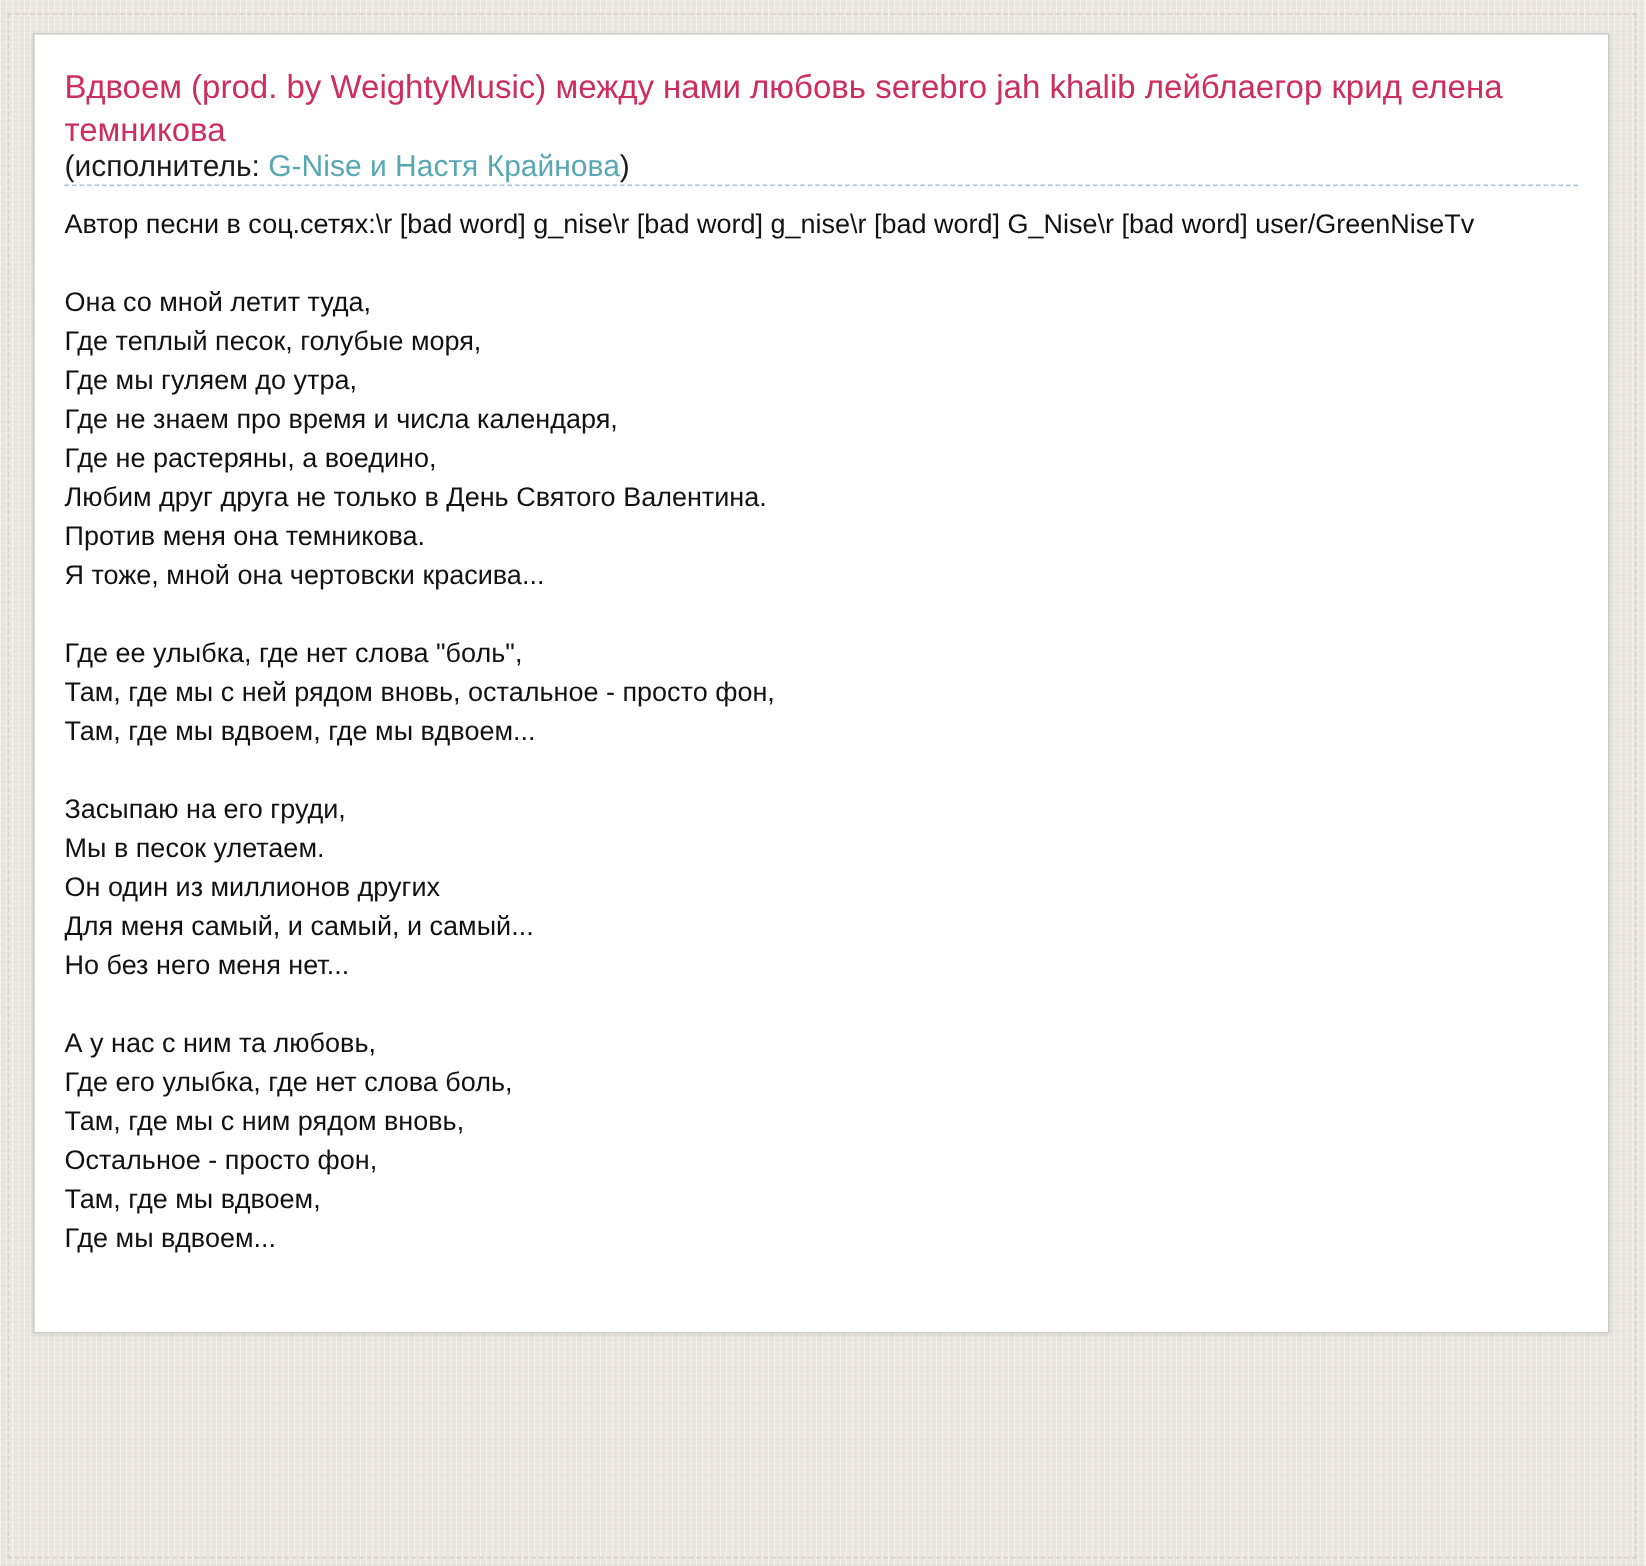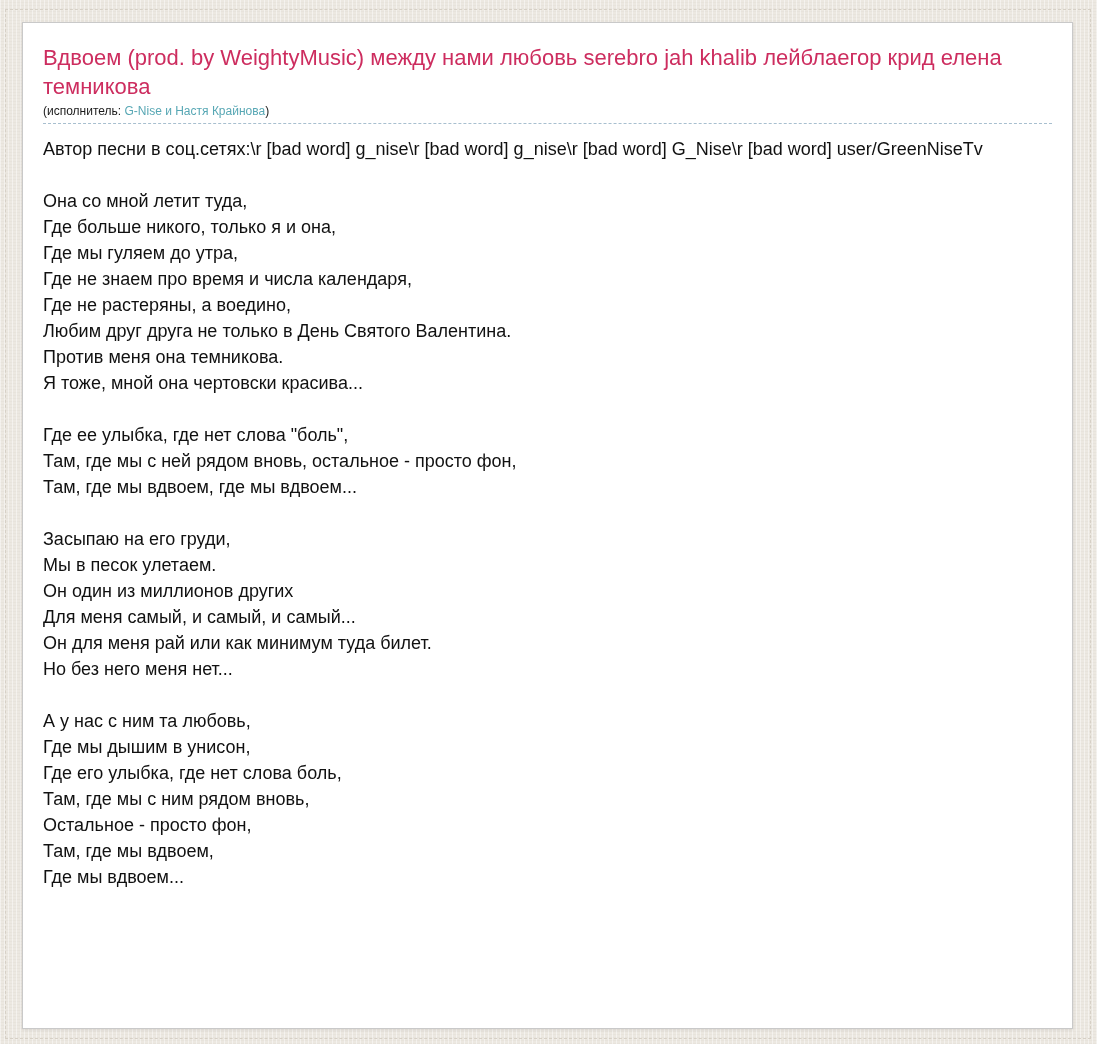--- a/index.html
+++ b/index.html
@@ -17,35 +17,35 @@
   }
   .bg-frame {
     position: absolute;
     left: 5px; top: 9px; right: 6px; bottom: 5px;
     border: 1px dashed #d6d0c6;
     pointer-events: none;
   }
   .card {
     position: absolute;
     left: 22px; top: 22px;
-    width: 1051px; height: 1007px;
+    width: 1051px; height: 867px;
     background: #ffffff;
     border: 1px solid #c9c9c9;
     box-shadow: 0 1px 3px rgba(0,0,0,0.10);
     padding: 20px 20px 0 20px;
     overflow: visible;
   }
   .title {
     font-size: 22px;
     line-height: 29px;
     font-weight: 400;
     color: #cd2d5f;
   }
   .performer {
-    font-size: 12px;
+    font-size: 20px;
     line-height: 20px;
     color: #1a1a1a;
     padding-bottom: 2px;
     border-bottom: 1px dashed #a8bfcf;
   }
   .performer-link {
     color: #57a7b4;
     text-decoration: none;
     cursor: pointer;
   }
@@ -72,40 +72,38 @@
   <h1 class="title">Вдвоем (prod. by WeightyMusic) между нами любовь serebro jah khalib лейблаегор крид елена темникова</h1>
 
   <div class="performer">
     <span>(исполнитель: </span><a class="performer-link">G-Nise и Настя Крайнова</a><span>)</span>
   </div>
 
   <div class="lyrics">
       <div class="lyr-line">Автор песни в соц.сетях:\r [bad word] g_nise\r [bad word] g_nise\r [bad word] G_Nise\r [bad word] user/GreenNiseTv</div>
       <div class="lyr-line"></div>
       <div class="lyr-line">Она со мной летит туда,</div>
-      <div class="lyr-line">Где больше никого, только я и она,</div>
+      <div class="lyr-line">Где теплый песок, голубые моря,</div>
       <div class="lyr-line">Где мы гуляем до утра,</div>
       <div class="lyr-line">Где не знаем про время и числа календаря,</div>
       <div class="lyr-line">Где не растеряны, а воедино,</div>
       <div class="lyr-line">Любим друг друга не только в День Святого Валентина.</div>
       <div class="lyr-line">Против меня она темникова.</div>
       <div class="lyr-line">Я тоже, мной она чертовски красива...</div>
       <div class="lyr-line"></div>
       <div class="lyr-line">Где ее улыбка, где нет слова "боль",</div>
       <div class="lyr-line">Там, где мы с ней рядом вновь, остальное - просто фон,</div>
       <div class="lyr-line">Там, где мы вдвоем, где мы вдвоем...</div>
       <div class="lyr-line"></div>
       <div class="lyr-line">Засыпаю на его груди,</div>
       <div class="lyr-line">Мы в песок улетаем.</div>
       <div class="lyr-line">Он один из миллионов других</div>
       <div class="lyr-line">Для меня самый, и самый, и самый...</div>
-      <div class="lyr-line">Он для меня рай или как минимум туда билет.</div>
       <div class="lyr-line">Но без него меня нет...</div>
       <div class="lyr-line"></div>
       <div class="lyr-line">А у нас с ним та любовь,</div>
-      <div class="lyr-line">Где мы дышим в унисон,</div>
       <div class="lyr-line">Где его улыбка, где нет слова боль,</div>
       <div class="lyr-line">Там, где мы с ним рядом вновь,</div>
       <div class="lyr-line">Остальное - просто фон,</div>
       <div class="lyr-line">Там, где мы вдвоем,</div>
       <div class="lyr-line">Где мы вдвоем...</div>
     </div>
 </div>
 
 </body></html>

